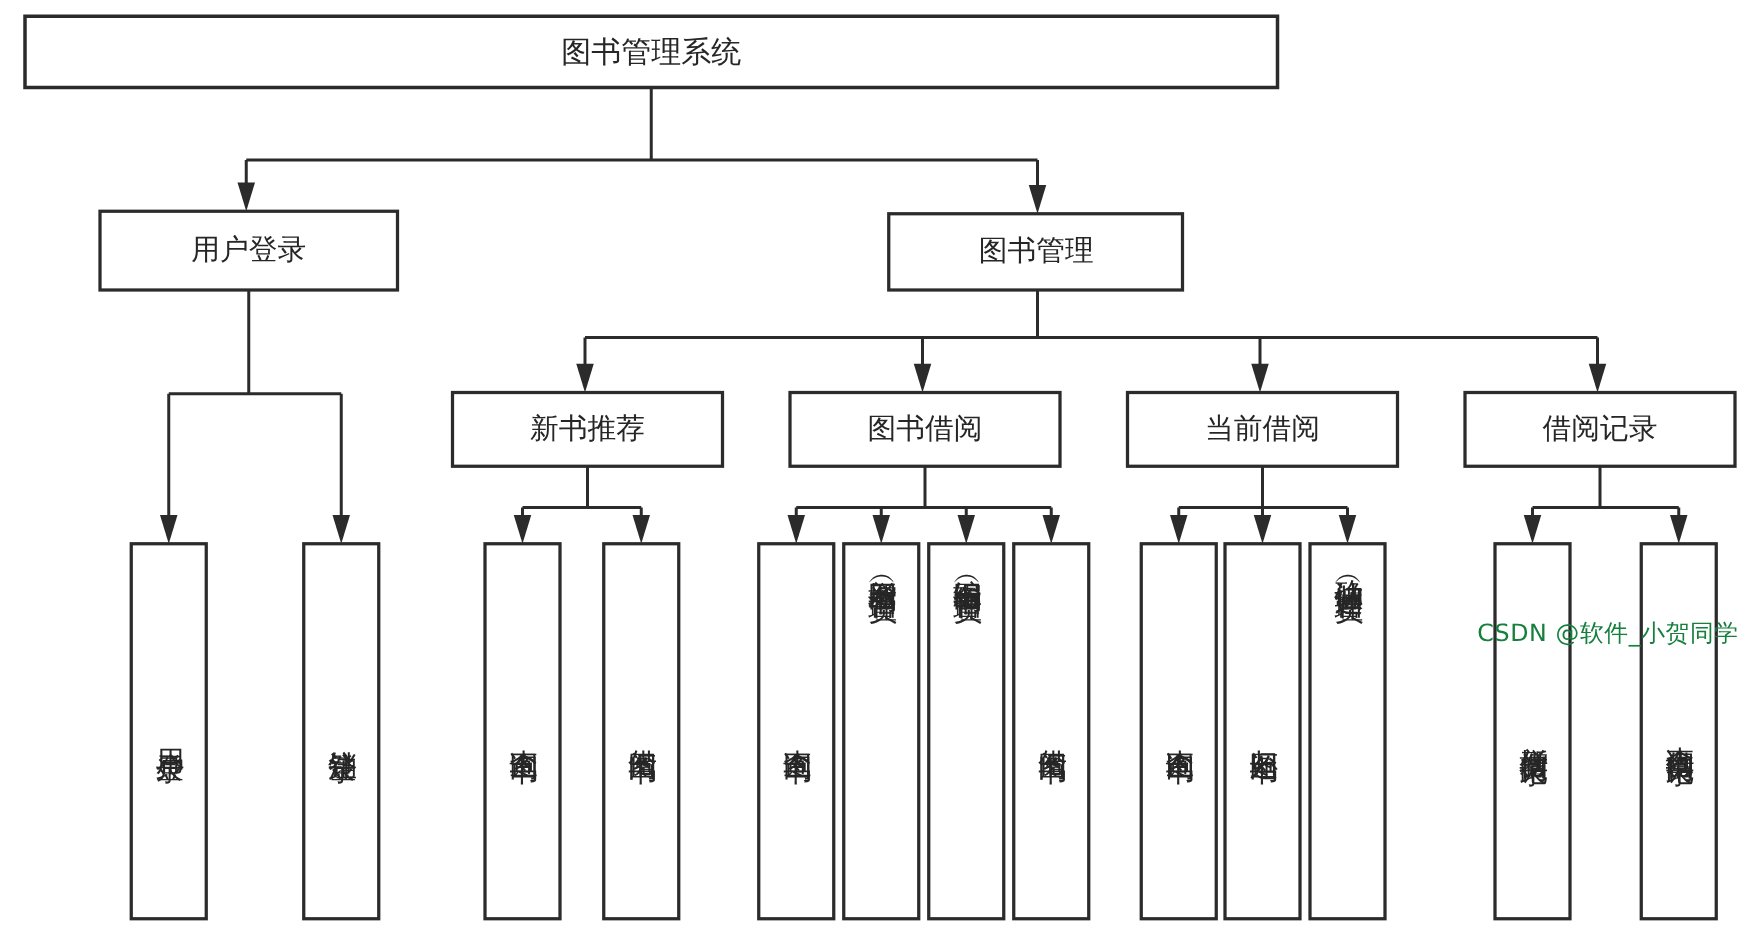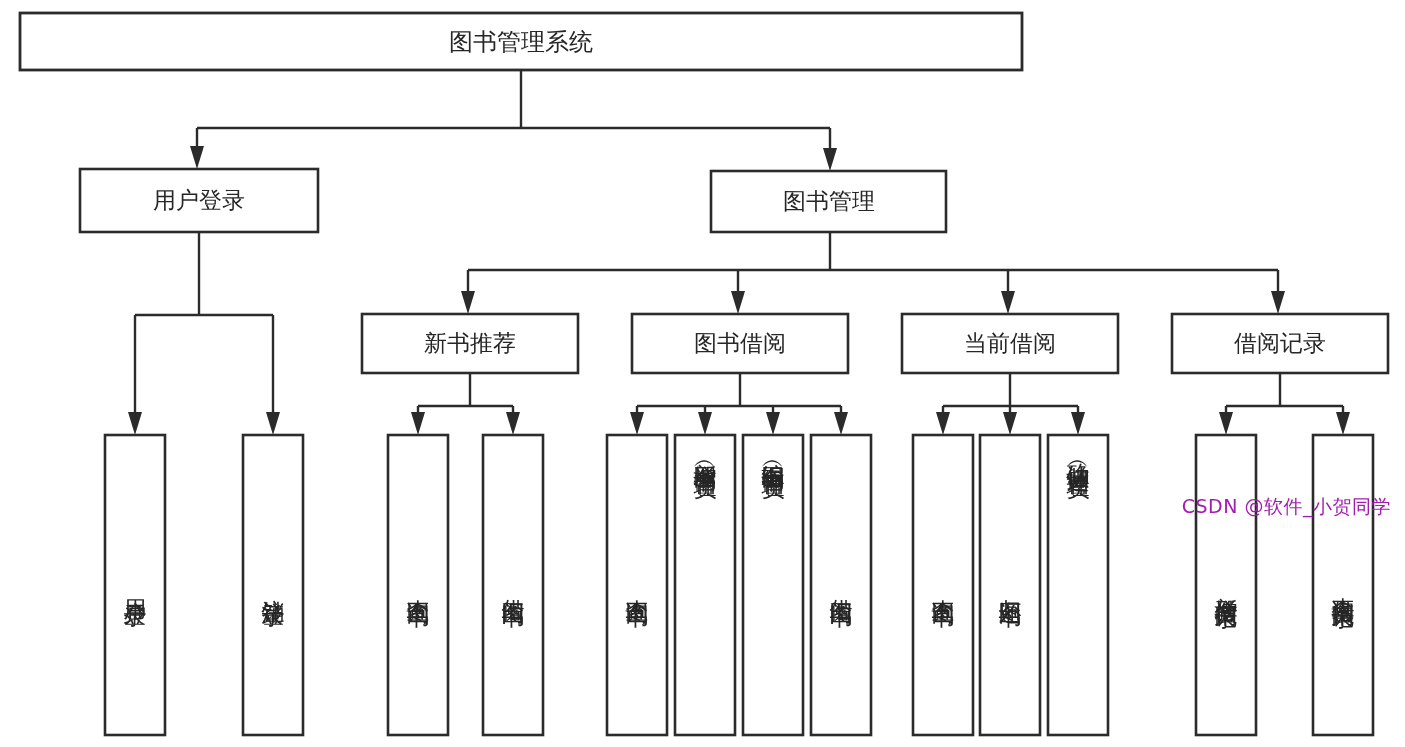--- a/index.html
+++ b/index.html
@@ -76,21 +76,21 @@
     color: #262626;
     white-space: nowrap;
     text-align: center;
   }
   .watermark {
     position: absolute;
     right: 14px;
     bottom: 6px;
     font-family: "DejaVu Sans", "Liberation Sans", sans-serif;
     font-size: 19px;
-    color: #a21caf;
+    color: #15803d;
     white-space: nowrap;
     letter-spacing: 0.5px;
   }
 </style>
 </head>
 <body>
 
 <div id="diagram-root">
 
   <svg id="tree-svg" viewBox="0 0 1405 747">

